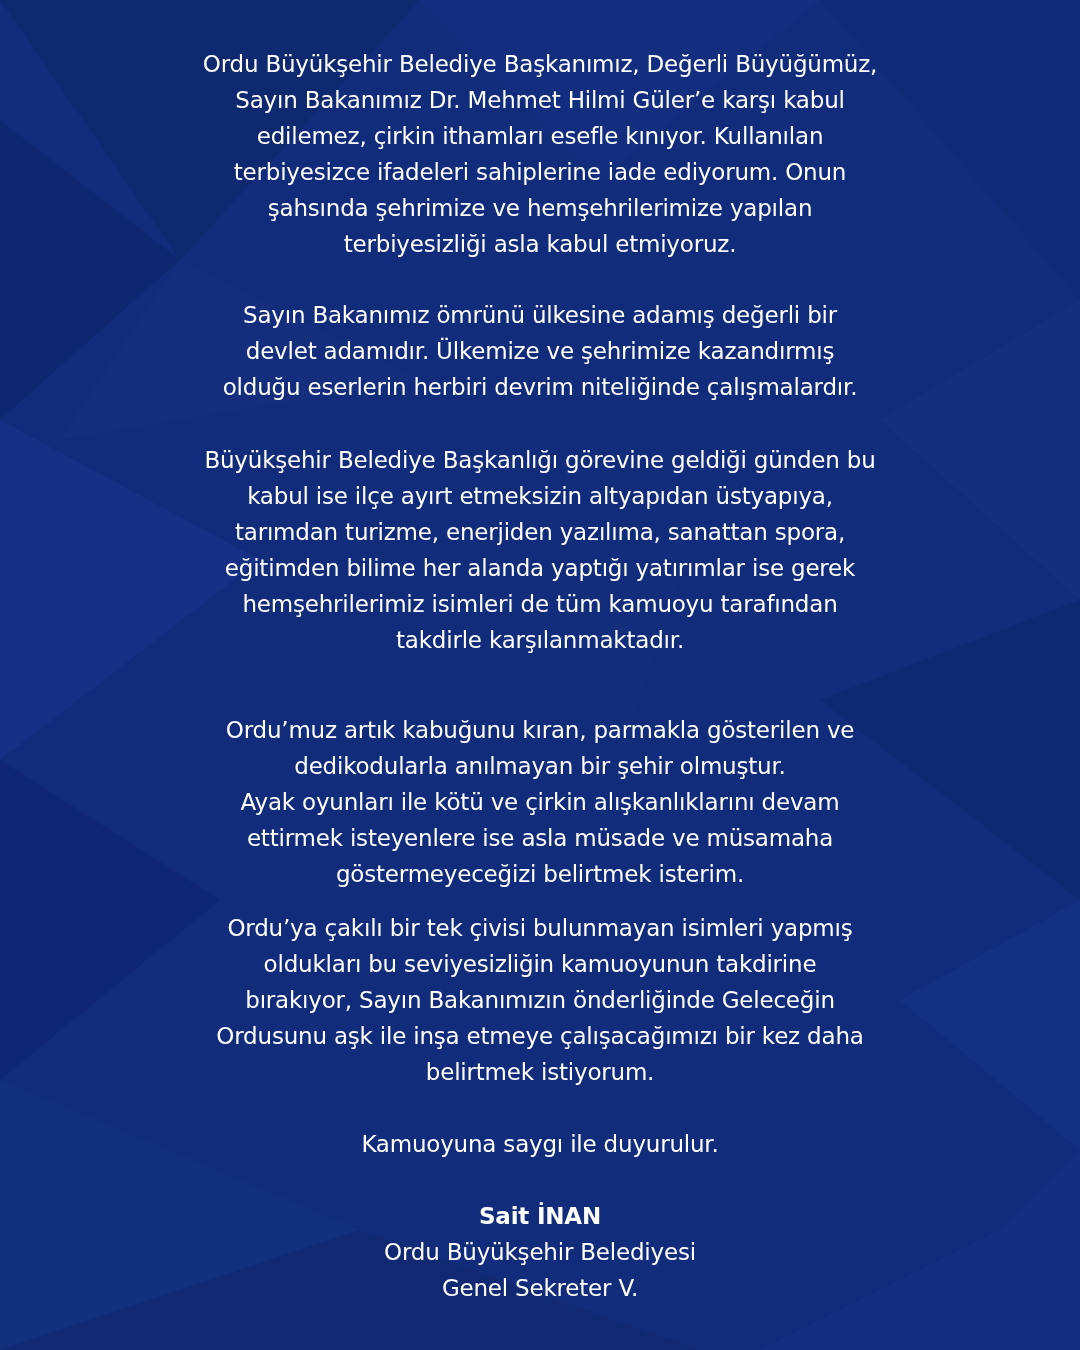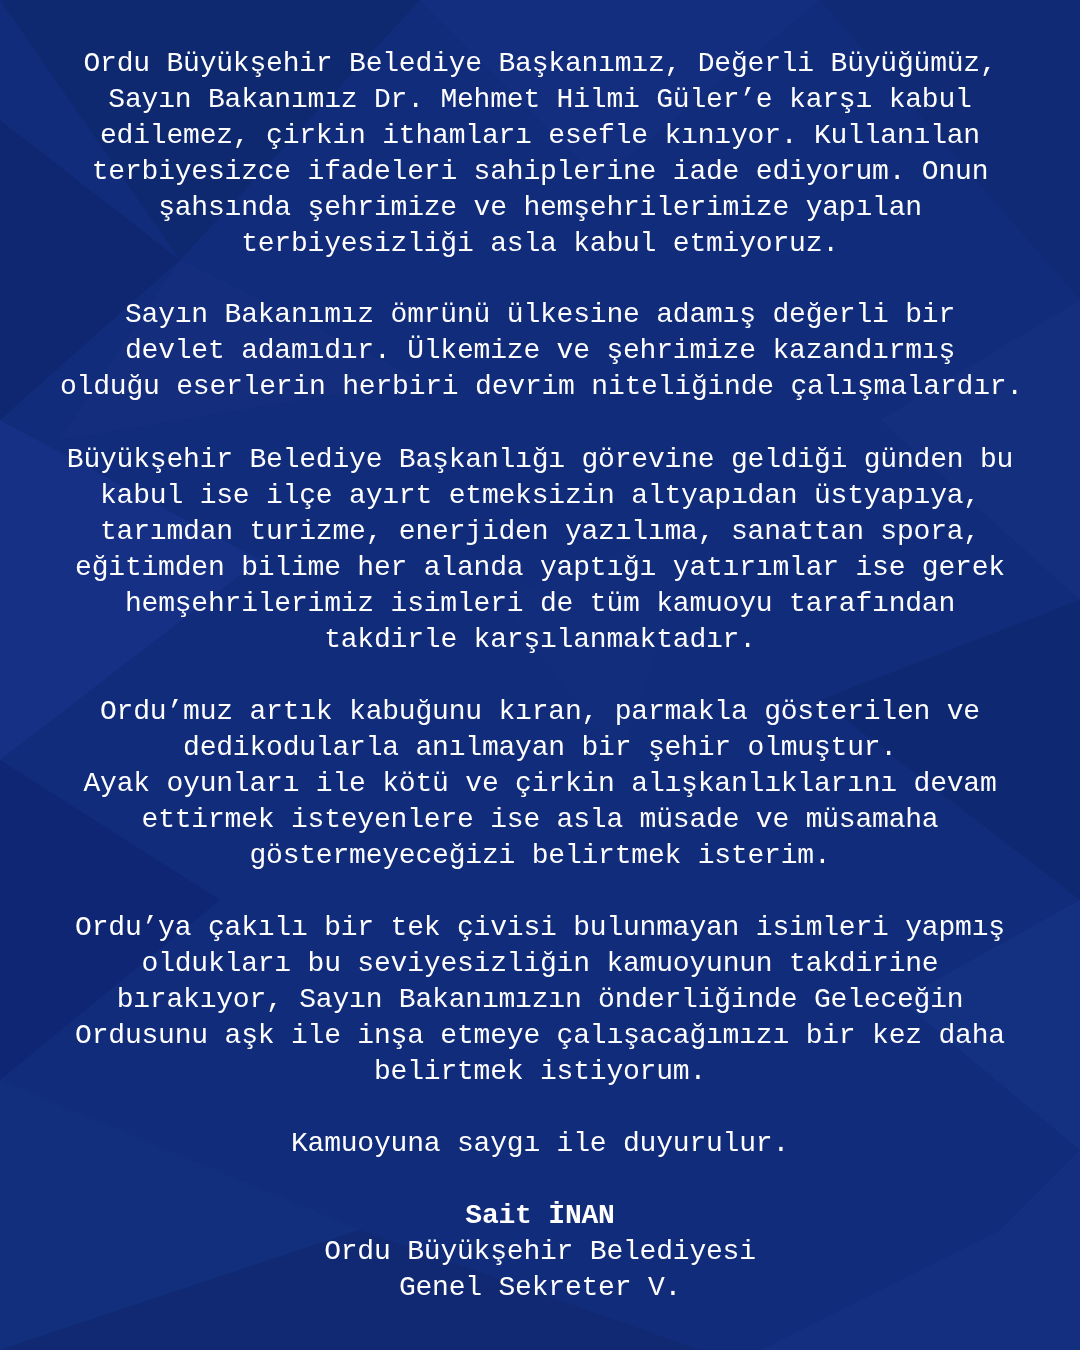--- a/index.html
+++ b/index.html
@@ -25,24 +25,23 @@
       top: 0;
       width: 1080px;
       z-index: 1;
       color: #ffffff;
       text-align: center;
     }
     .para {
       position: absolute;
       left: 60px;
       width: 960px;
-      font-size: 28px;
+      font-size: 23px;
       line-height: 36px;
       letter-spacing: -0.2px;
-      font-family: Liberation Mono, monospace;
     }
     .para .line {
       display: block;
       white-space: nowrap;
     }
     .sig-name {
       font-weight: bold;
     }
   </style>
 </head>
@@ -85,21 +84,21 @@
 
   <div class="para" style="top:442px;">
     <span class="line">Büyükşehir Belediye Başkanlığı görevine geldiği günden bu</span>
     <span class="line">kabul ise ilçe ayırt etmeksizin altyapıdan üstyapıya,</span>
     <span class="line">tarımdan turizme, enerjiden yazılıma, sanattan spora,</span>
     <span class="line">eğitimden bilime her alanda yaptığı yatırımlar ise gerek</span>
     <span class="line">hemşehrilerimiz isimleri de tüm kamuoyu tarafından</span>
     <span class="line">takdirle karşılanmaktadır.</span>
   </div>
 
-  <div class="para" style="top:694px;">
+  <div class="para" style="top:712px;">
     <span class="line">Ordu’muz artık kabuğunu kıran, parmakla gösterilen ve</span>
     <span class="line">dedikodularla anılmayan bir şehir olmuştur.</span>
     <span class="line">Ayak oyunları ile kötü ve çirkin alışkanlıklarını devam</span>
     <span class="line">ettirmek isteyenlere ise asla müsade ve müsamaha</span>
     <span class="line">göstermeyeceğizi belirtmek isterim.</span>
   </div>
 
   <div class="para" style="top:910px;">
     <span class="line">Ordu’ya çakılı bir tek çivisi bulunmayan isimleri yapmış</span>
     <span class="line">oldukları bu seviyesizliğin kamuoyunun takdirine</span>

